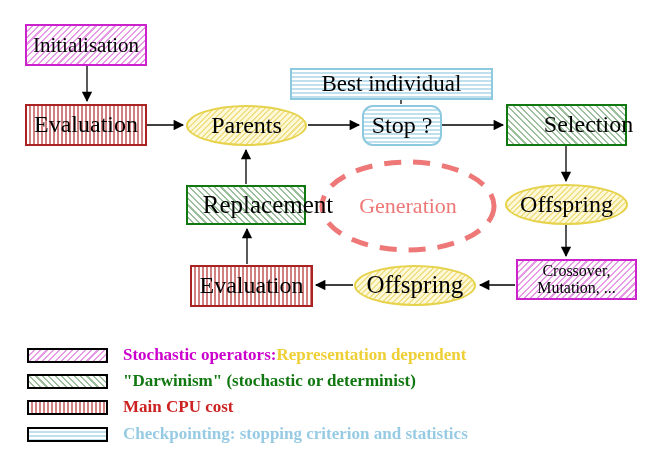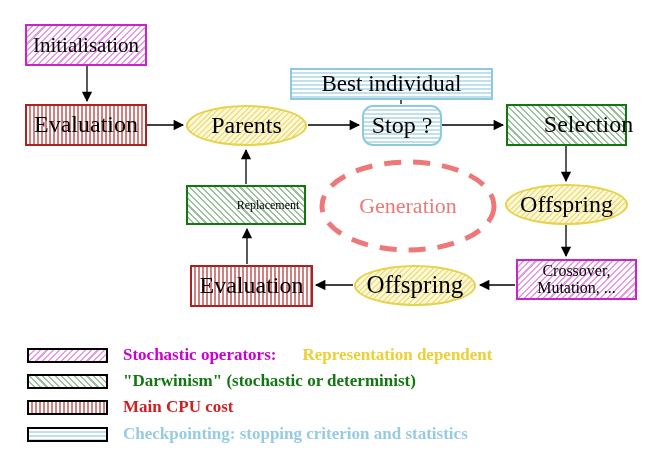--- a/index.html
+++ b/index.html
@@ -21,21 +21,21 @@
   .hatch-yellow{border-color:#e6d24b;background:repeating-linear-gradient(135deg,#fdf8d8 0,#fdf8d8 2.5px,#f0df85 2.5px,#f0df85 4px);}
   .rounded{border-radius:11px;}
   .generation-label{
     position:absolute;z-index:1;color:#ee7877;font-size:22px;
     display:flex;align-items:center;justify-content:center;
   }
   .legend-row{position:absolute;left:27px;z-index:1;display:flex;align-items:center;}
   .legend-swatch{width:81px;height:15px;box-sizing:border-box;border:2px solid;flex:0 0 auto;}
   .legend-text{margin-left:15px;font-size:17px;font-weight:bold;white-space:nowrap;}
   .lt-magenta{color:#cc00cc;}
-  .lt-yellow{color:#eecf35;margin-left:26px;}
+  .lt-yellow{color:#eecf35;margin-left:0;}
   .lt-green{color:#117711;}
   .lt-red{color:#cc2222;}
   .lt-cyan{color:#97cbe4;}
 </style>
 </head>
 <body>
 
 <div class="canvas">
 
   <svg class="overlay" viewBox="0 0 662 471" xmlns="http://www.w3.org/2000/svg">
@@ -92,21 +92,21 @@
   </div>
 
   <div class="node ellipse hatch-yellow" style="left:354px;top:265px;width:122px;height:41px;font-size:25px;">
     <span>Offspring</span>
   </div>
 
   <div class="node box stripe-red" style="left:190px;top:265px;width:123px;height:42px;font-size:24px;">
     <span>Evaluation</span>
   </div>
 
-  <div class="node box hatch-green" style="left:186px;top:185px;width:120px;height:40px;font-size:12px;">
+  <div class="node box hatch-green" style="left:186px;top:185px;width:120px;height:40px;font-size:25px;">
     <span>Replacement</span>
   </div>
 
   <div class="generation-label" style="left:322px;top:184px;width:172px;height:44px;">
     <span>Generation</span>
   </div>
 
   <div class="legend-row" style="top:345px;">
     <div class="legend-swatch hatch-magenta"></div>
     <span class="legend-text lt-magenta">Stochastic operators:</span>

